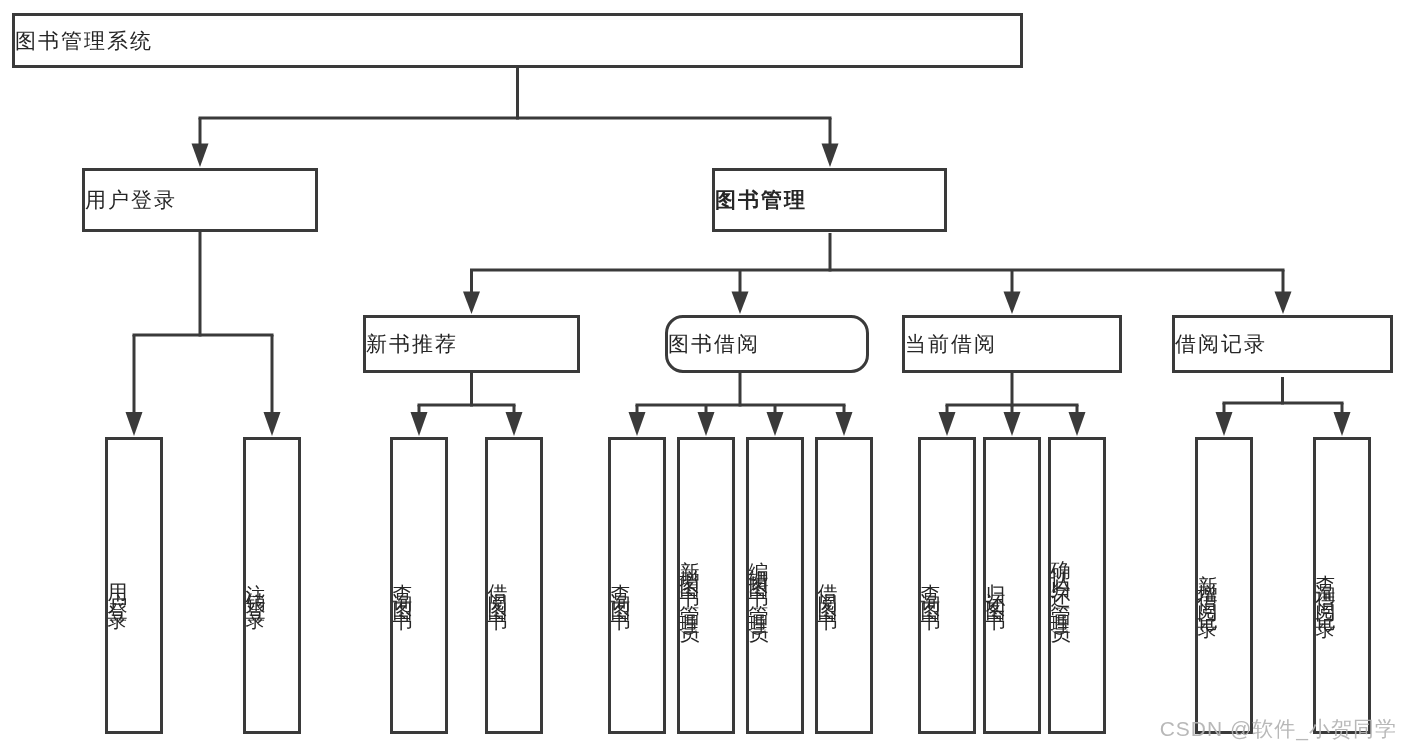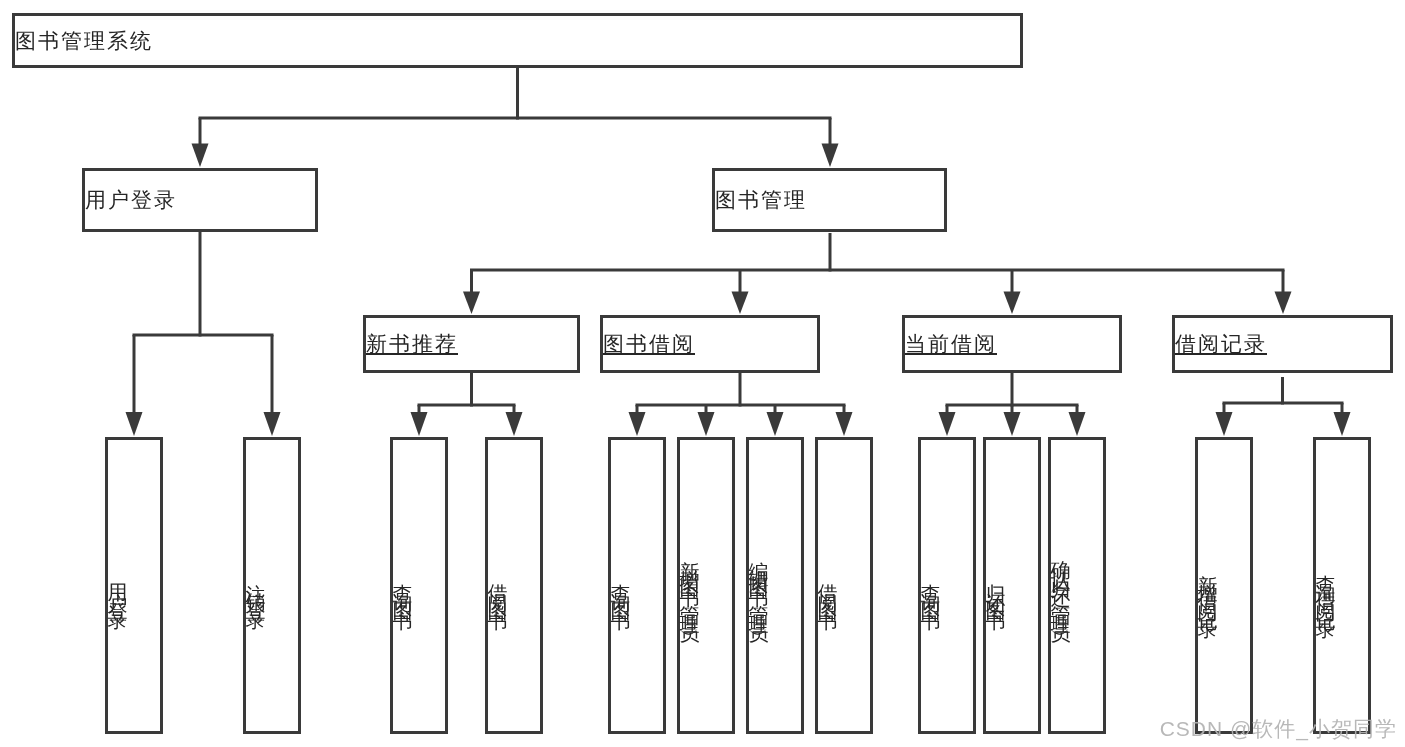--- a/index.html
+++ b/index.html
@@ -19,21 +19,21 @@
   .node{
     position:absolute;
     box-sizing:border-box;
     background:#ffffff;
     border:3px solid var(--line);
     display:flex;align-items:center;justify-content:flex-start;
     color:var(--text);
   }
   .l1{left:12px;top:13px;width:1011px;height:55px;font-size:21px;letter-spacing:2px;}
   .l2{top:168px;height:64px;font-size:21px;letter-spacing:2px;}
-  .l3{top:315px;height:58px;font-size:21px;letter-spacing:2px;text-decoration:underline;}
+  .l3{top:315px;height:58px;font-size:21px;letter-spacing:2px;}
   .vnode{top:437px;width:58px;height:297px;}
   .vtext{
     writing-mode:vertical-rl;
     text-orientation:mixed;
     font-size:20px;
     letter-spacing:9px;
     line-height:1;
     white-space:nowrap;
   }
   .watermark{
@@ -127,28 +127,28 @@
     </g>
   </svg>
 
   <div class="node l1">
     <span>图书管理系统</span>
   </div>
 
   <div class="node l2" style="left:82px;width:236px;">
     <span>用户登录</span>
   </div>
-  <div class="node l2" style="left:712px;width:235px;">
+  <div class="node l2" style="left:712px;width:235px;font-weight:bold;">
     <span>图书管理</span>
   </div>
 
   <div class="node l3" style="left:363px;width:217px;">
     <span>新书推荐</span>
   </div>
-  <div class="node l3" style="left:600px;width:220px;">
+  <div class="node l3" style="left:665px;width:204px;border-radius:18px;">
     <span>图书借阅</span>
   </div>
   <div class="node l3" style="left:902px;width:220px;">
     <span>当前借阅</span>
   </div>
   <div class="node l3" style="left:1172px;width:221px;">
     <span>借阅记录</span>
   </div>
 
   <div class="node vnode" style="left:105px;">

